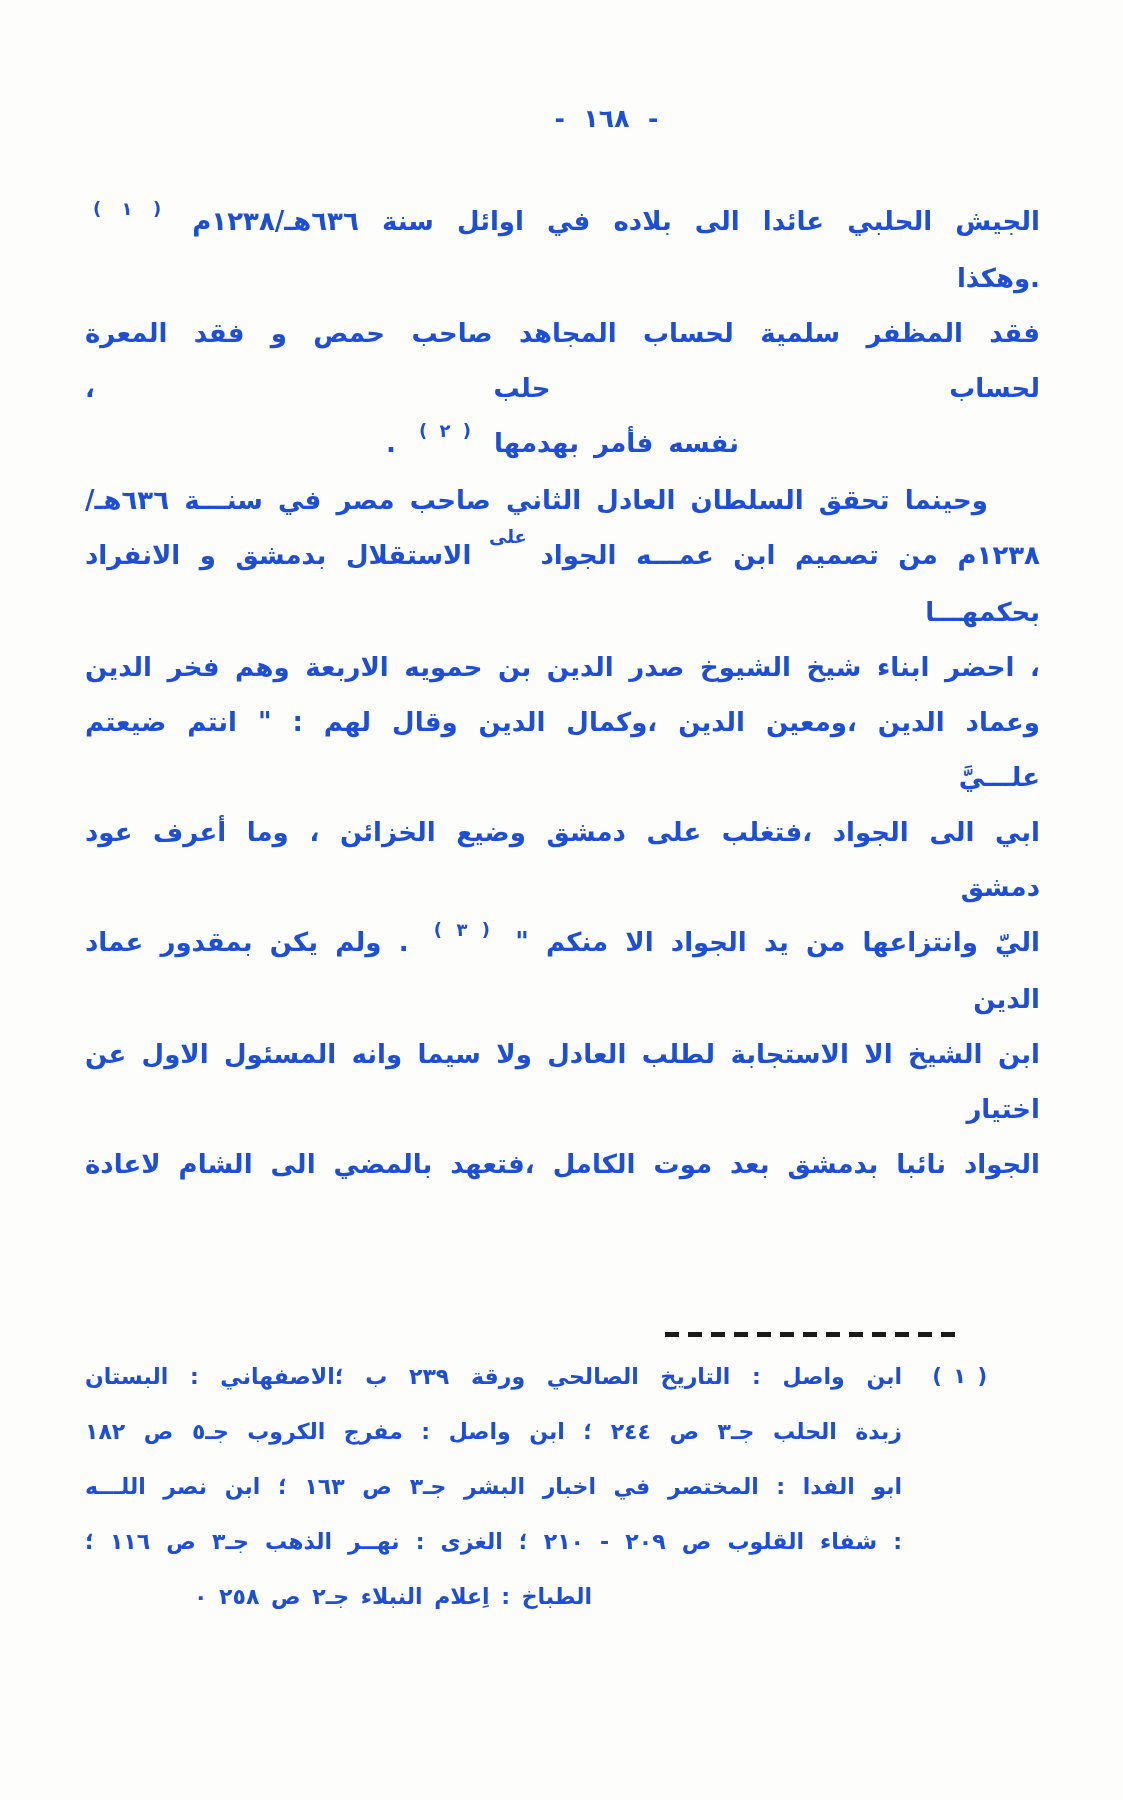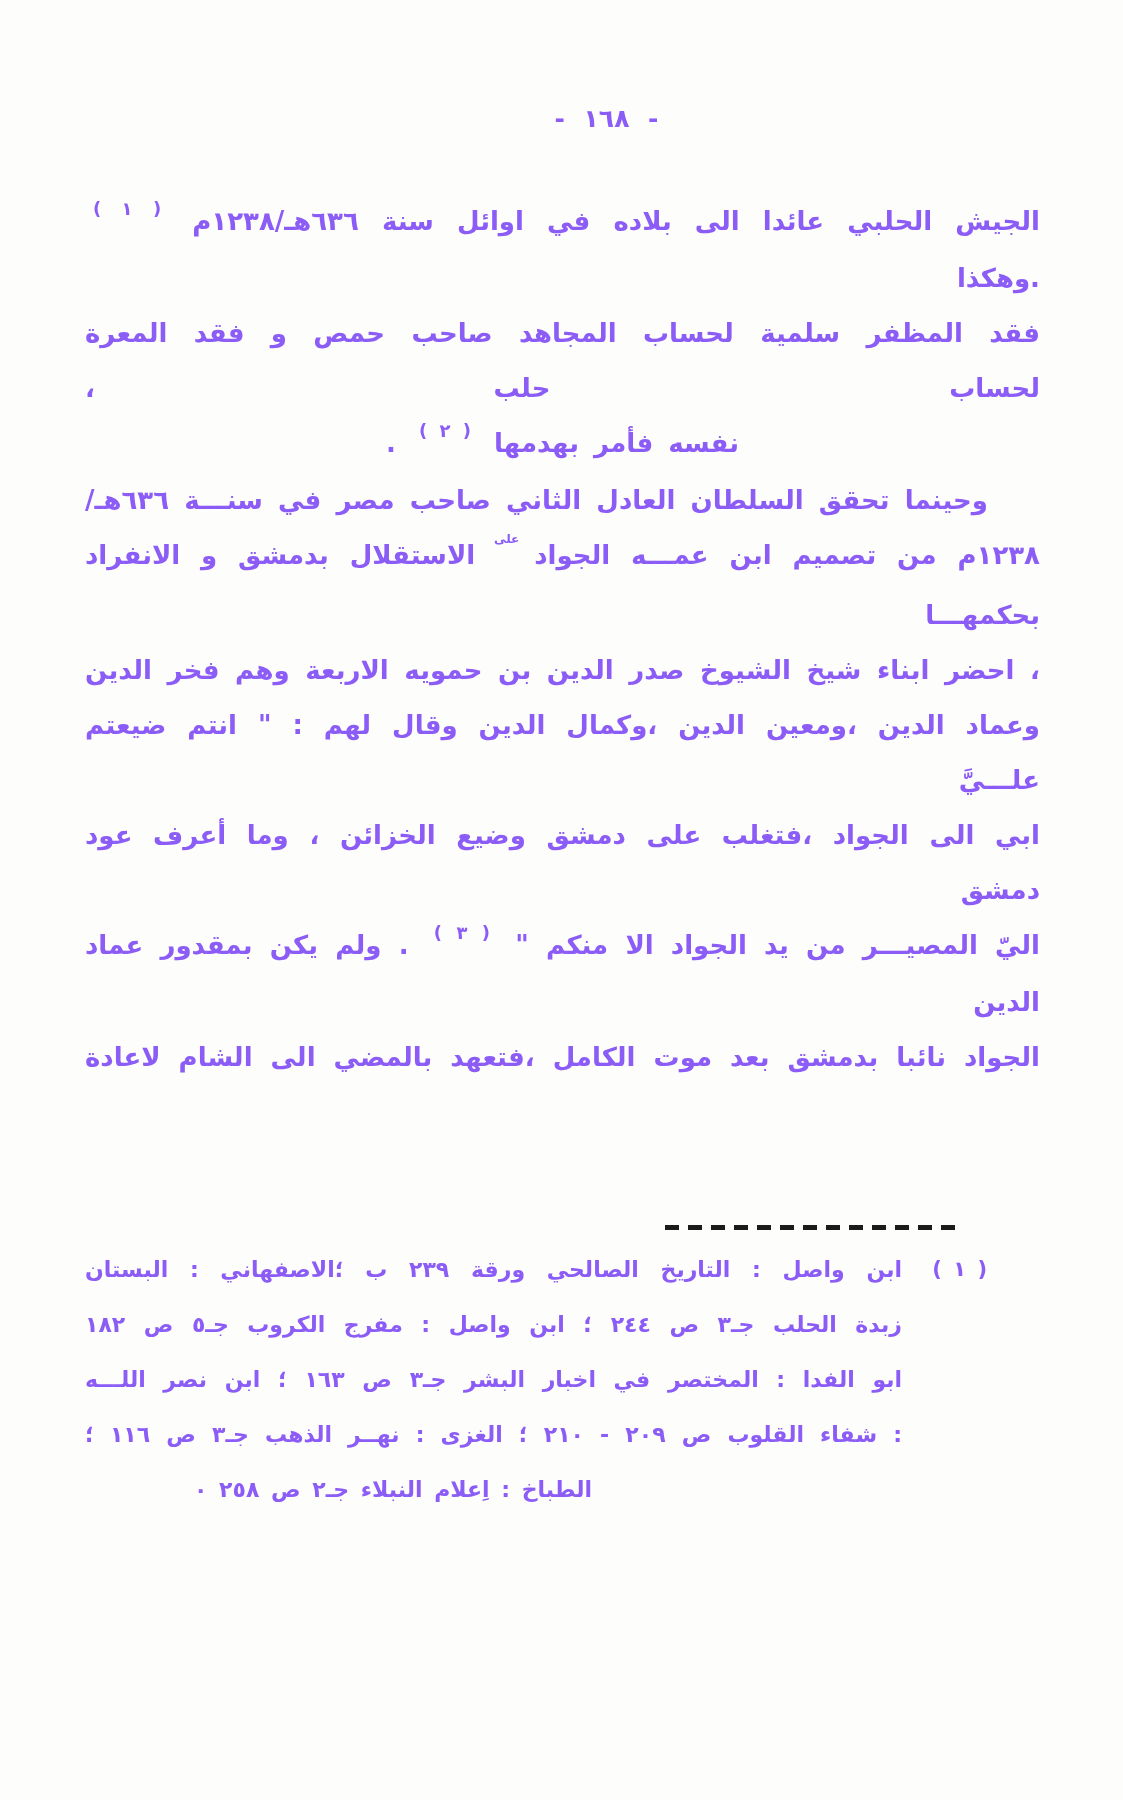--- a/index.html
+++ b/index.html
@@ -4,21 +4,21 @@
 <style>
   html,body{margin:0;padding:0;background:#e8e8e8;}
   .page{
     position:relative;
     width:1123px;height:1800px;
     margin:0 auto;
     background:#fdfdfb;
     overflow:hidden;
     direction:rtl;
     font-family:"DejaVu Sans",sans-serif;
-    color:#8b5cf6;
+    color:#1d4ed8;
     font-weight:700;
   }
   .pagenum{
     padding-top:104px;
     text-align:center;
     font-size:25px;
     word-spacing:10px;
     position:relative;
     left:45px; 
     height:36px;
@@ -34,21 +34,21 @@
   .start{text-align:center;}
   .indent{padding-right:52px;}
   .sup{
     font-size:18px;
     position:relative;
     top:-15px;
     margin:0 8px;
     white-space:nowrap;
   }
   .ilsup{
-    font-size:12px;
+    font-size:18px;
     position:relative;
     top:-21px;
     margin:0 -6px 0 -2px;
     white-space:nowrap;
   }
   .sep{
     height:5px;
     width:290px;
     margin:140px 168px 0 auto;
     background:repeating-linear-gradient(90deg,#1b1b1b 0 14px,transparent 14px 23px);
@@ -98,23 +98,26 @@
     <div class="bl just">
       <span>، احضر ابناء شيخ الشيوخ صدر الدين بن حمويه الاربعة وهم فخر الدين</span>
     </div>
     <div class="bl just">
       <span>وعماد الدين ،ومعين الدين ،وكمال الدين وقال لهم : " انتم ضيعتم علـــيَّ</span>
     </div>
     <div class="bl just">
       <span>ابي الى الجواد ،فتغلب على دمشق وضيع الخزائن ، وما أعرف عود دمشق</span>
     </div>
     <div class="bl just">
-      <span>اليّ المصيـــر من يد الجواد الا منكم "</span>
+      <span>اليّ وانتزاعها من يد الجواد الا منكم "</span>
       <span class="sup">( ٣ )</span>
       <span>. ولم يكن بمقدور عماد الدين</span>
+    </div>
+    <div class="bl just">
+      <span>ابن الشيخ الا الاستجابة لطلب العادل ولا سيما وانه المسئول الاول عن اختيار</span>
     </div>
     <div class="bl just">
       <span>الجواد نائبا بدمشق بعد موت الكامل ،فتعهد بالمضي الى الشام لاعادة</span>
     </div>
   </div>
 
   <div class="sep"></div>
 
   <div class="fns">
 

